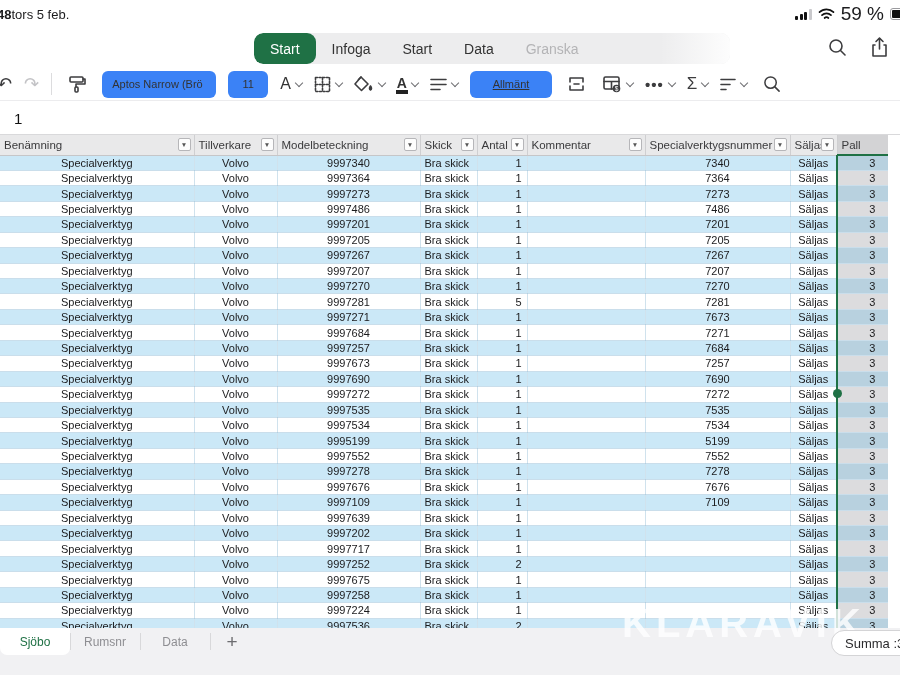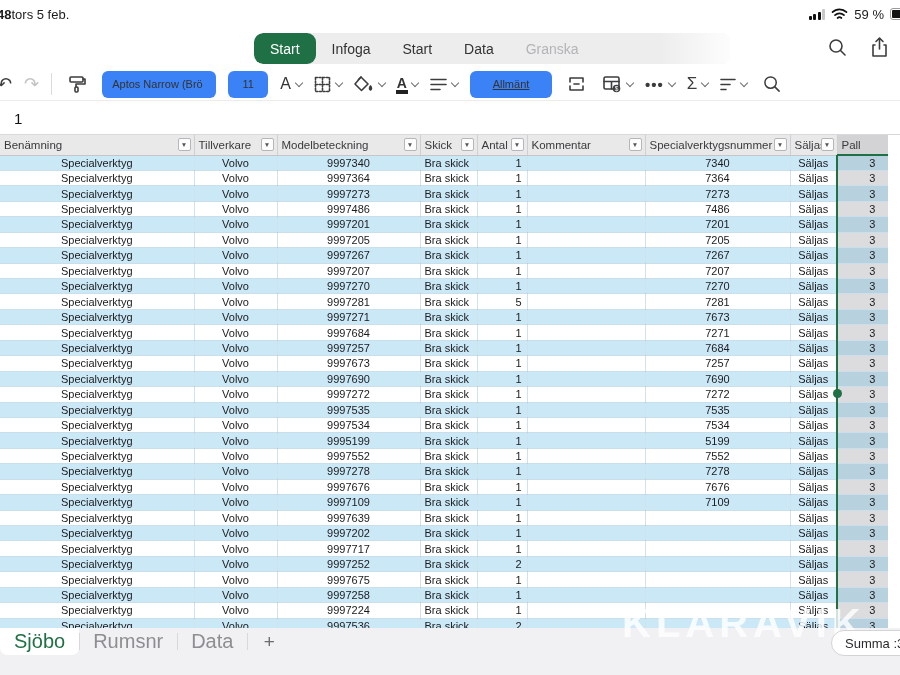--- a/index.html
+++ b/index.html
@@ -5,21 +5,21 @@
   * { margin:0; padding:0; box-sizing:border-box; }
   html,body { width:900px; height:675px; }
   body { position:relative; width:900px; height:675px; overflow:hidden; background:#fff;
          font-family:"Liberation Sans","DejaVu Sans",sans-serif; color:#1c1c1e; }
 
   
   .statusbar { position:absolute; top:0; left:0; right:0; height:28px; display:flex; align-items:center; }
   .sb-time { font-size:13px; font-weight:600; margin-left:-3px; }
   .sb-date { font-size:13px; font-weight:500; margin-left:0; }
   .sb-right { margin-left:auto; display:flex; align-items:center; gap:6px; padding-right:0; }
-  .sb-batt-txt { font-size:13px; font-weight:500; }
+  .sb-batt-txt { font-size:19px; font-weight:500; }
   .bars { display:flex; align-items:flex-end; gap:1.5px; height:11px; }
   .bars i { width:3px; background:#111; border-radius:1px; display:block; }
   .bars i:nth-child(1){height:4px}.bars i:nth-child(2){height:6px}.bars i:nth-child(3){height:8px}
   .bars i:nth-child(4){height:11px; background:#c9c9cc;}
   .batt { width:24px; height:12px; border:1px solid #9a9a9e; border-radius:3px; position:relative; margin-right:-14px;}
   .batt i { position:absolute; left:1px; top:1px; bottom:1px; width:58%; background:#111; border-radius:1px;}
 
   
   .ribbon { position:absolute; top:28px; left:12px; right:0; height:40px; display:flex; align-items:center;justify-content:center; }
   .doc-title { font-size:15px; color:#262626; margin-left:18px; white-space:nowrap; }
@@ -90,21 +90,21 @@
                background:#1f7145; z-index:4; }
 
   
   .watermark { position:absolute; left:622px; top:601px; font-size:40px; font-weight:800;
                letter-spacing:5px; color:rgba(255,255,255,.8); z-index:5; pointer-events:none; }
 
   
   .bottombar { position:absolute; top:628px; left:0; right:0; height:47px; background:#f1f1f3; }
   .sheettabs { display:flex; align-items:stretch; height:27px; }
   .stab { min-width:70px; padding:0 14px; display:flex; align-items:center; justify-content:center;
-          font-size:20px; color:#8e8e92; position:relative;text-align:center; }
+          font-size:12px; color:#8e8e92; position:relative;text-align:center; }
   .stab.active { background:#fff; color:#1f7145; font-weight:500; border-radius:0 0 7px 7px; }
   .stab + .stab::before { content:""; position:absolute; left:0; top:5px; bottom:5px; width:1px; background:#d8d8da; }
   .addsheet { width:44px; display:flex; align-items:center; justify-content:center; font-size:19px;
               color:#6d6d70; position:relative; }
   .addsheet::before { content:""; position:absolute; left:0; top:5px; bottom:5px; width:1px; background:#d8d8da; }
   .summa-pill { position:absolute; left:831px; top:630px; height:26px; width:130px; background:#fff;
                 border:1px solid #d4d4d6; border-radius:13px; display:flex; align-items:center;
                 padding-left:13px; font-size:13px; color:#2b2b2d; z-index:6; white-space:nowrap; }
 </style>
 </head>

